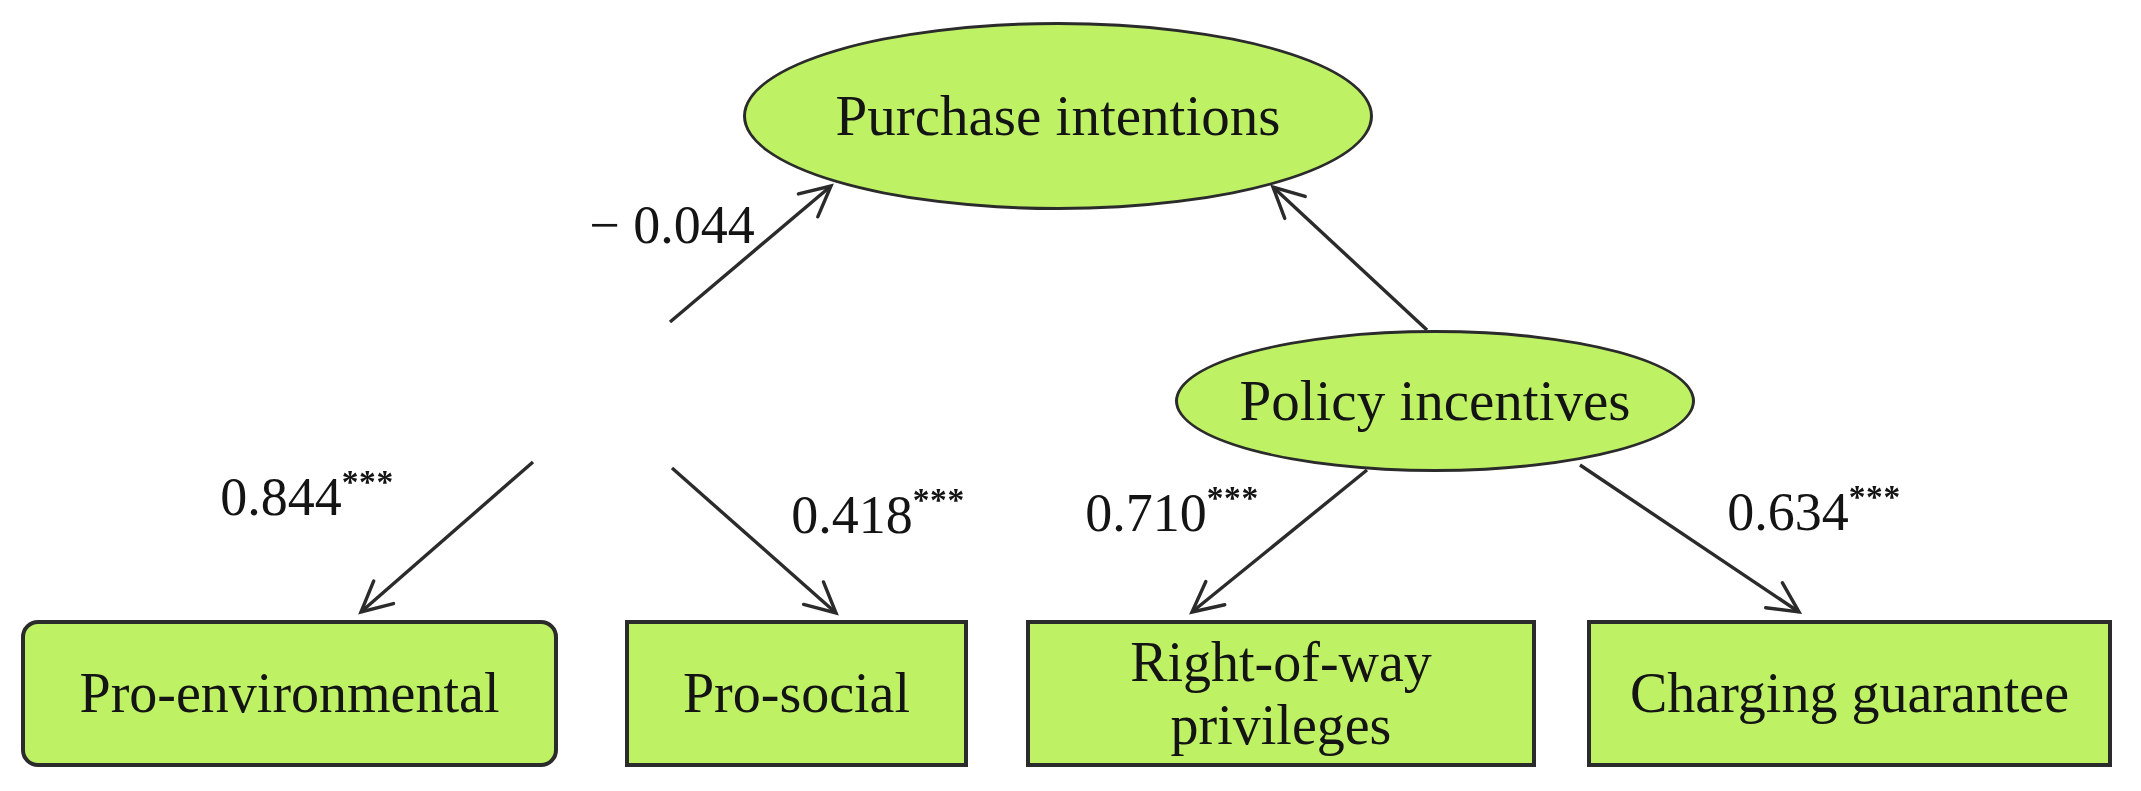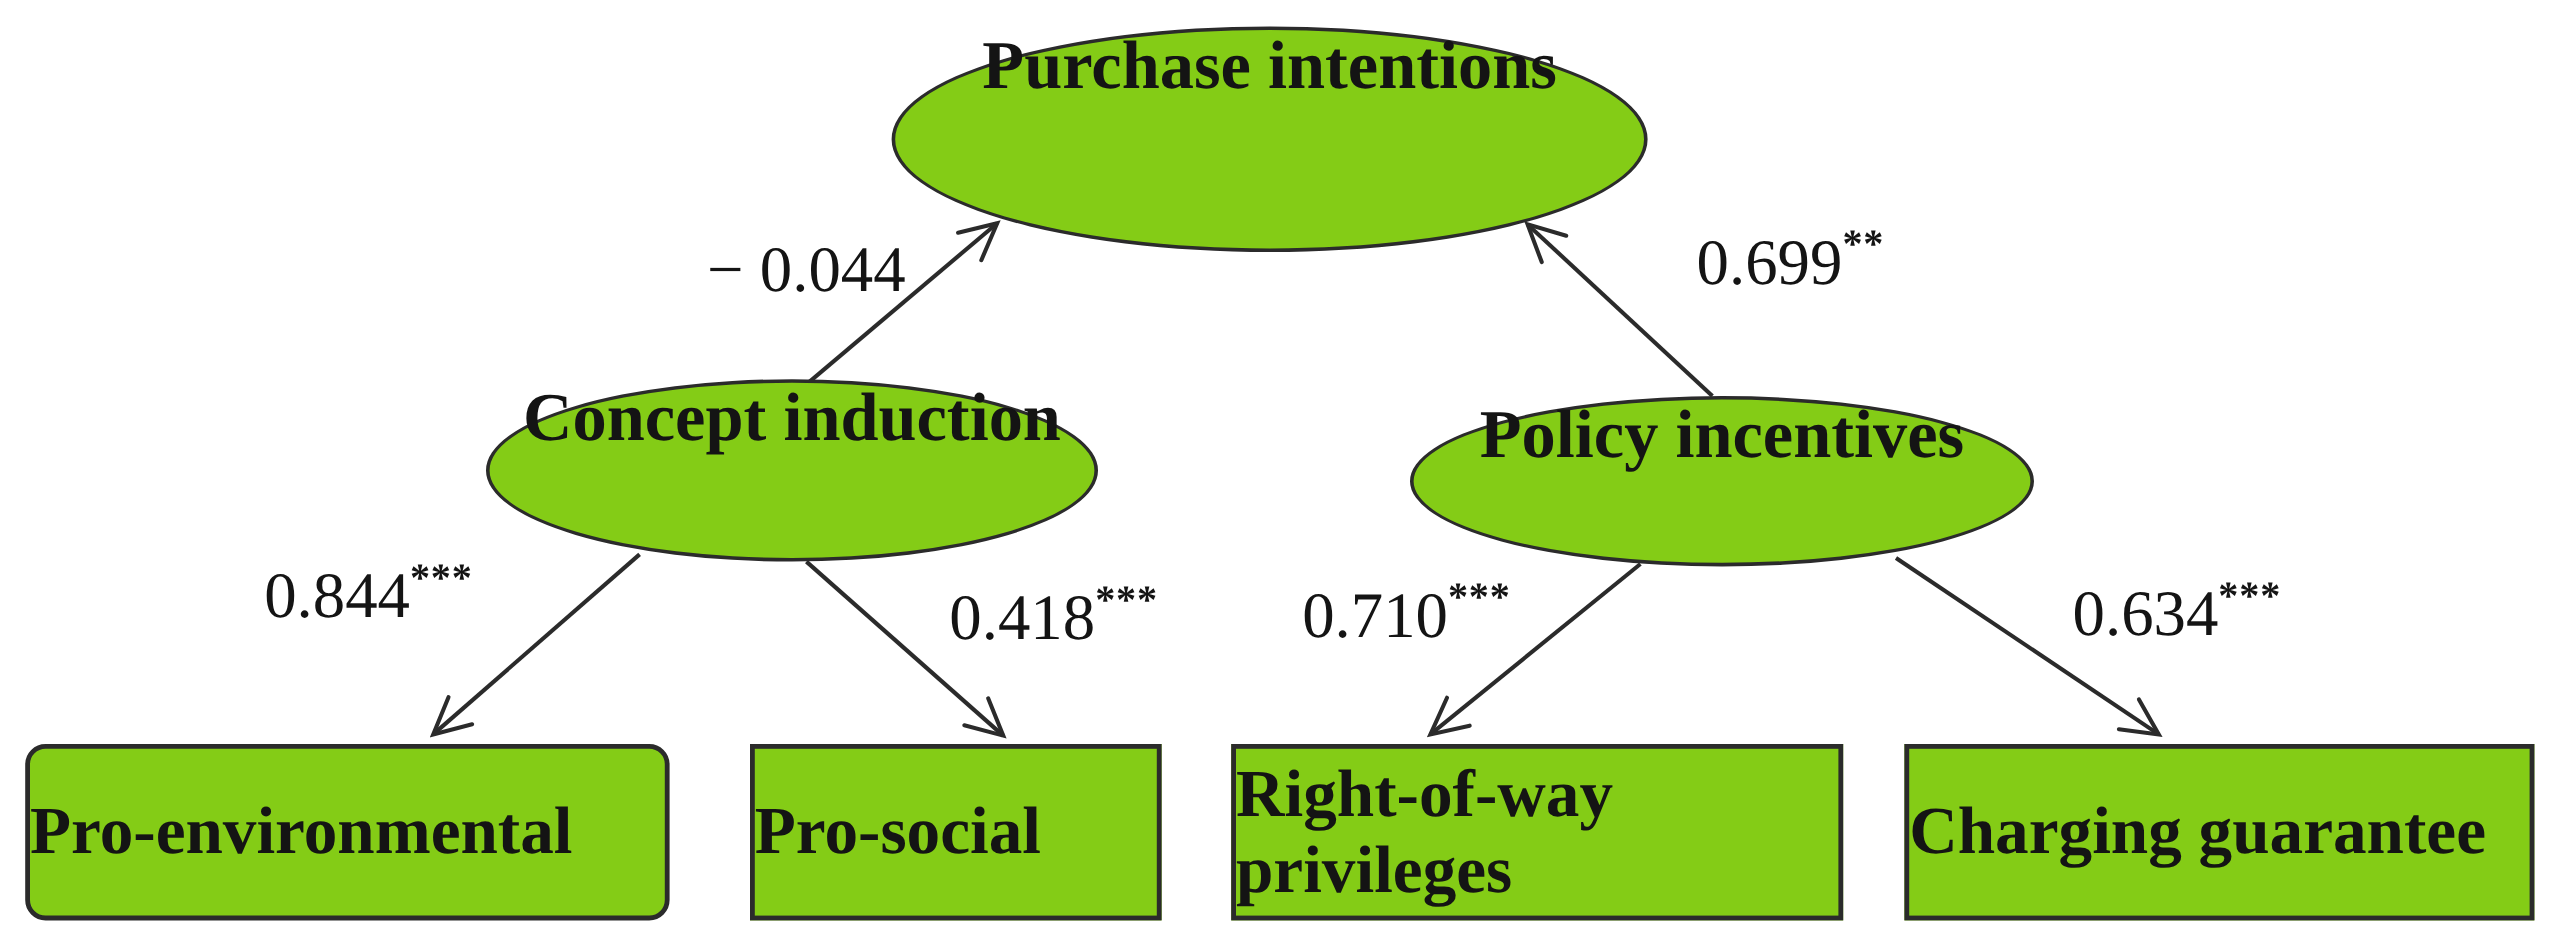--- a/index.html
+++ b/index.html
@@ -14,26 +14,25 @@
   }
   .edges-layer {
     position: absolute;
     left: 0; top: 0;
     width: 2141px; height: 791px;
     pointer-events: none;
   }
   .node {
     position: absolute;
     display: flex;
-    align-items: flex-start;
+    align-items: center;
     justify-content: center;
     text-align: center;
     box-sizing: border-box;
-    background: #84cc16;
-    font-weight: bold;
+    background: #bef264;
   }
   .ellipse {
     border: 3px solid #2b2b2b;
     border-radius: 50%;
     font-size: 57px;
     line-height: 1.05;
   }
   .rect {
     border: 4px solid #2b2b2b;
     font-size: 56px;
@@ -84,23 +83,20 @@
     <line x1="533" y1="462" x2="361" y2="612" stroke="#2b2b2b" stroke-width="3.4" marker-end="url(#arrowhead)"></line>
     <line x1="672" y1="468" x2="836" y2="613" stroke="#2b2b2b" stroke-width="3.4" marker-end="url(#arrowhead)"></line>
     <line x1="1367" y1="470" x2="1192" y2="612" stroke="#2b2b2b" stroke-width="3.4" marker-end="url(#arrowhead)"></line>
     <line x1="1580" y1="465" x2="1799" y2="612" stroke="#2b2b2b" stroke-width="3.4" marker-end="url(#arrowhead)"></line>
   </svg>
 
   <div class="node ellipse node-purchase">
     <span>Purchase intentions</span>
   </div>
 
-  <div class="node ellipse node-concept">
-    <span>Concept induction</span>
-  </div>
 
   <div class="node ellipse node-policy">
     <span>Policy incentives</span>
   </div>
 
   <div class="node rect node-box1">
     <span>Pro-environmental</span>
   </div>
 
   <div class="node rect node-box2">
@@ -111,21 +107,20 @@
     <span>Right-of-way</span>
     <span>privileges</span>
   </div>
 
   <div class="node rect node-box4">
     <span>Charging guarantee</span>
   </div>
 
   <div class="coef coef-1"><span>− 0.044</span><sup></sup></div>
 
-  <div class="coef coef-2"><span>0.699</span><sup>**</sup></div>
 
   <div class="coef coef-3"><span>0.844</span><sup>***</sup></div>
 
   <div class="coef coef-4"><span>0.418</span><sup>***</sup></div>
 
   <div class="coef coef-5"><span>0.710</span><sup>***</sup></div>
 
   <div class="coef coef-6"><span>0.634</span><sup>***</sup></div>
 
 </div>

